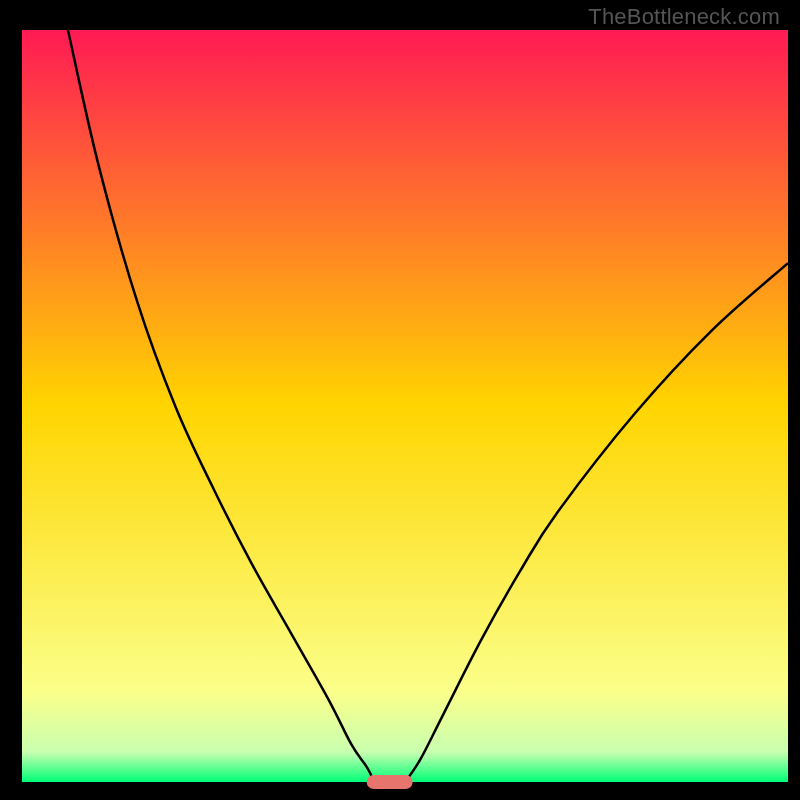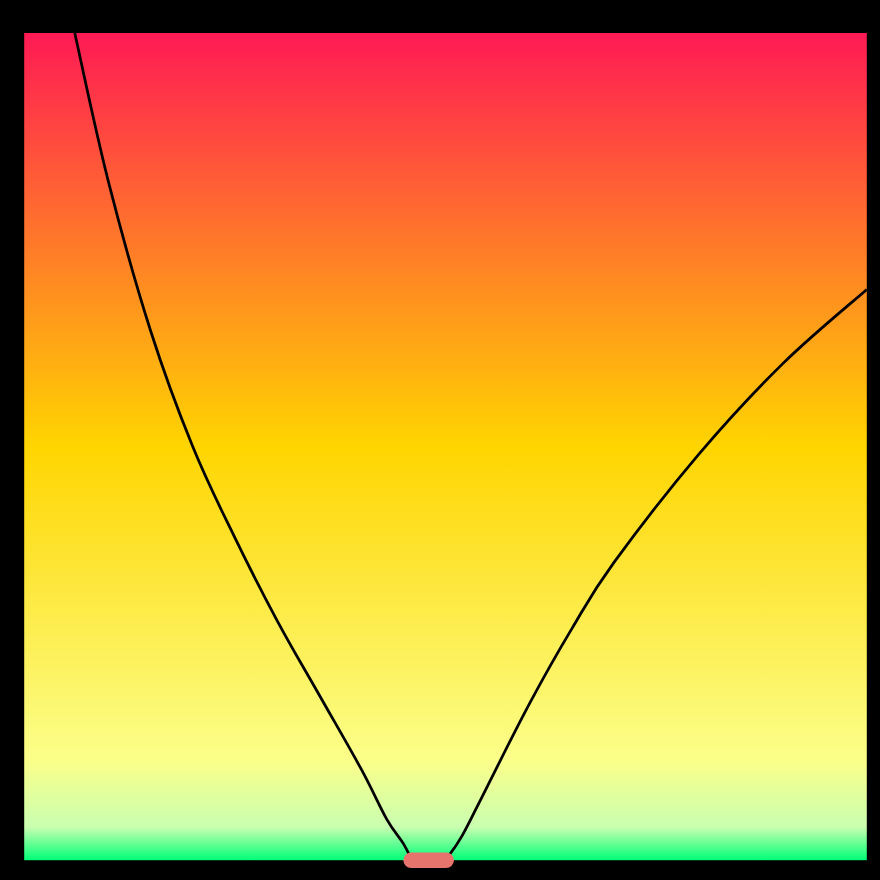--- a/index.html
+++ b/index.html
@@ -26,20 +26,21 @@
     letter-spacing: 0.2px;
   }
   svg {
     display: block;
   }
 </style>
 </head>
 <body>
 
 <div class="container">
+  <div class="watermark">TheBottleneck.com</div>
   <svg id="chart-svg" width="800" height="800" viewBox="0 0 800 800">
     <defs>
       <linearGradient id="bg-grad" x1="0" y1="0" x2="0" y2="1">
           <stop offset="0%" stop-color="#ff1a54"></stop>
           <stop offset="50%" stop-color="#ffd500"></stop>
           <stop offset="88%" stop-color="#fbff8a"></stop>
           <stop offset="96%" stop-color="#c9ffb0"></stop>
           <stop offset="100%" stop-color="#00ff77"></stop>
         </linearGradient>
     </defs>

